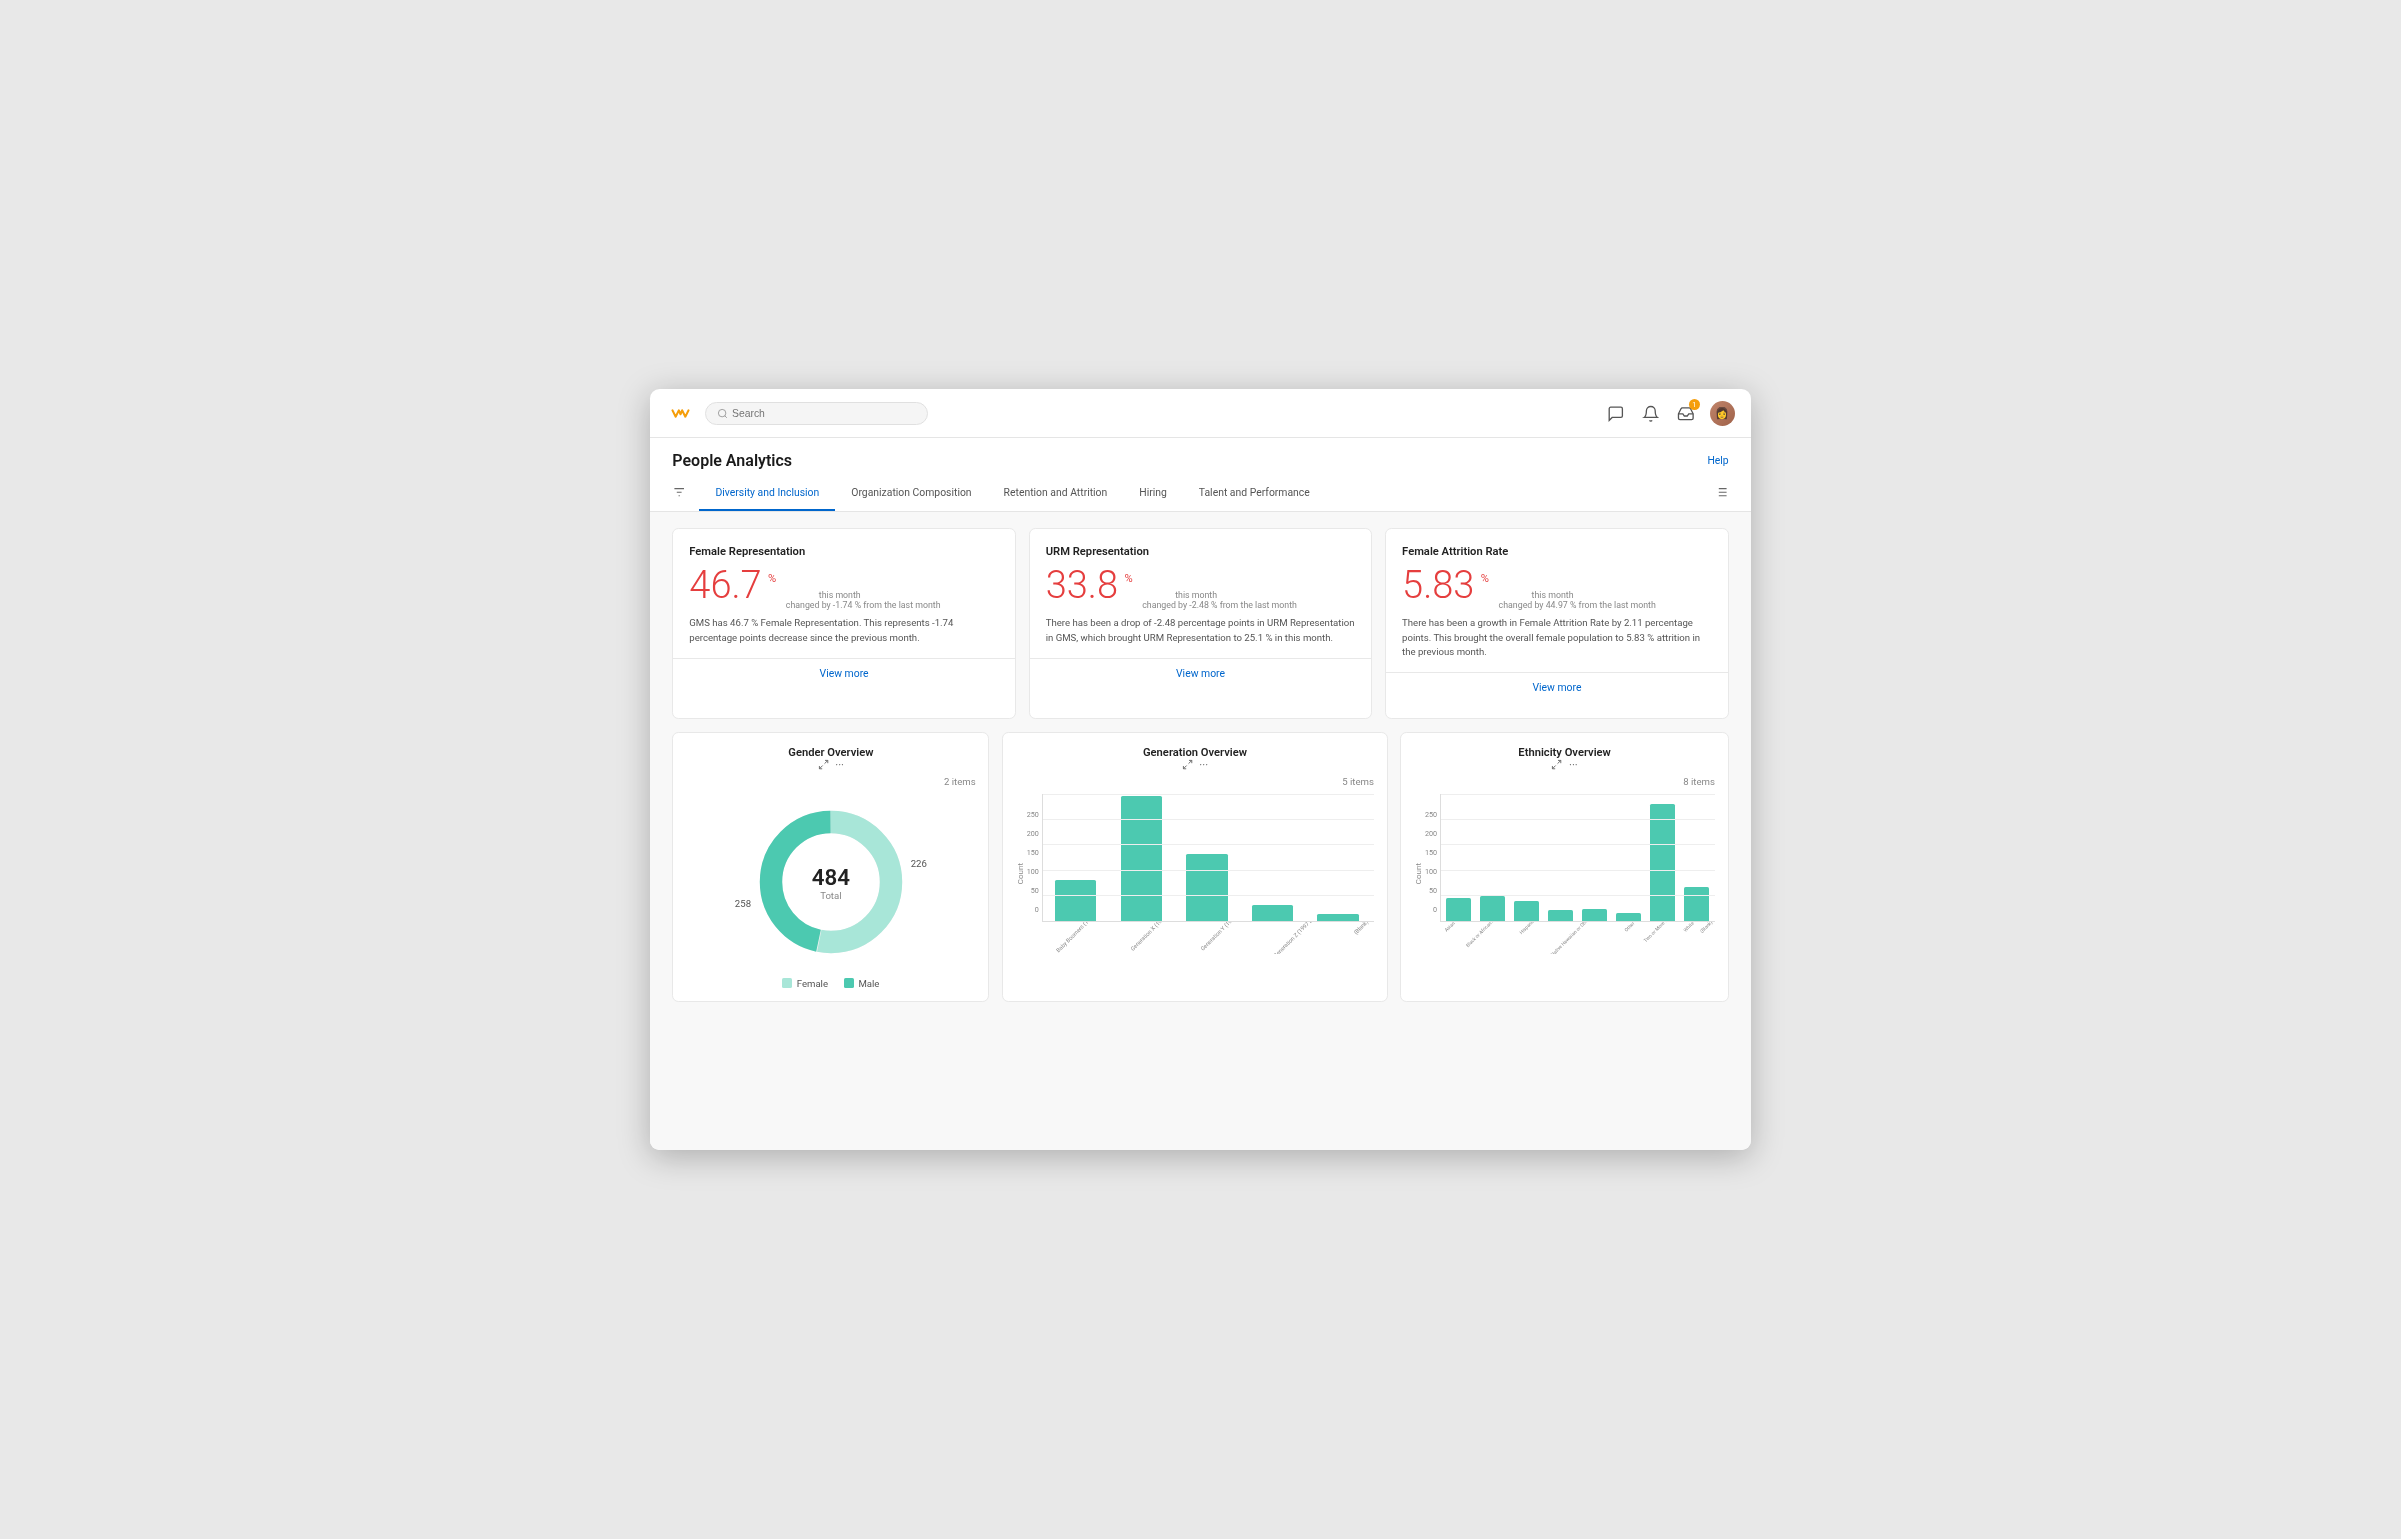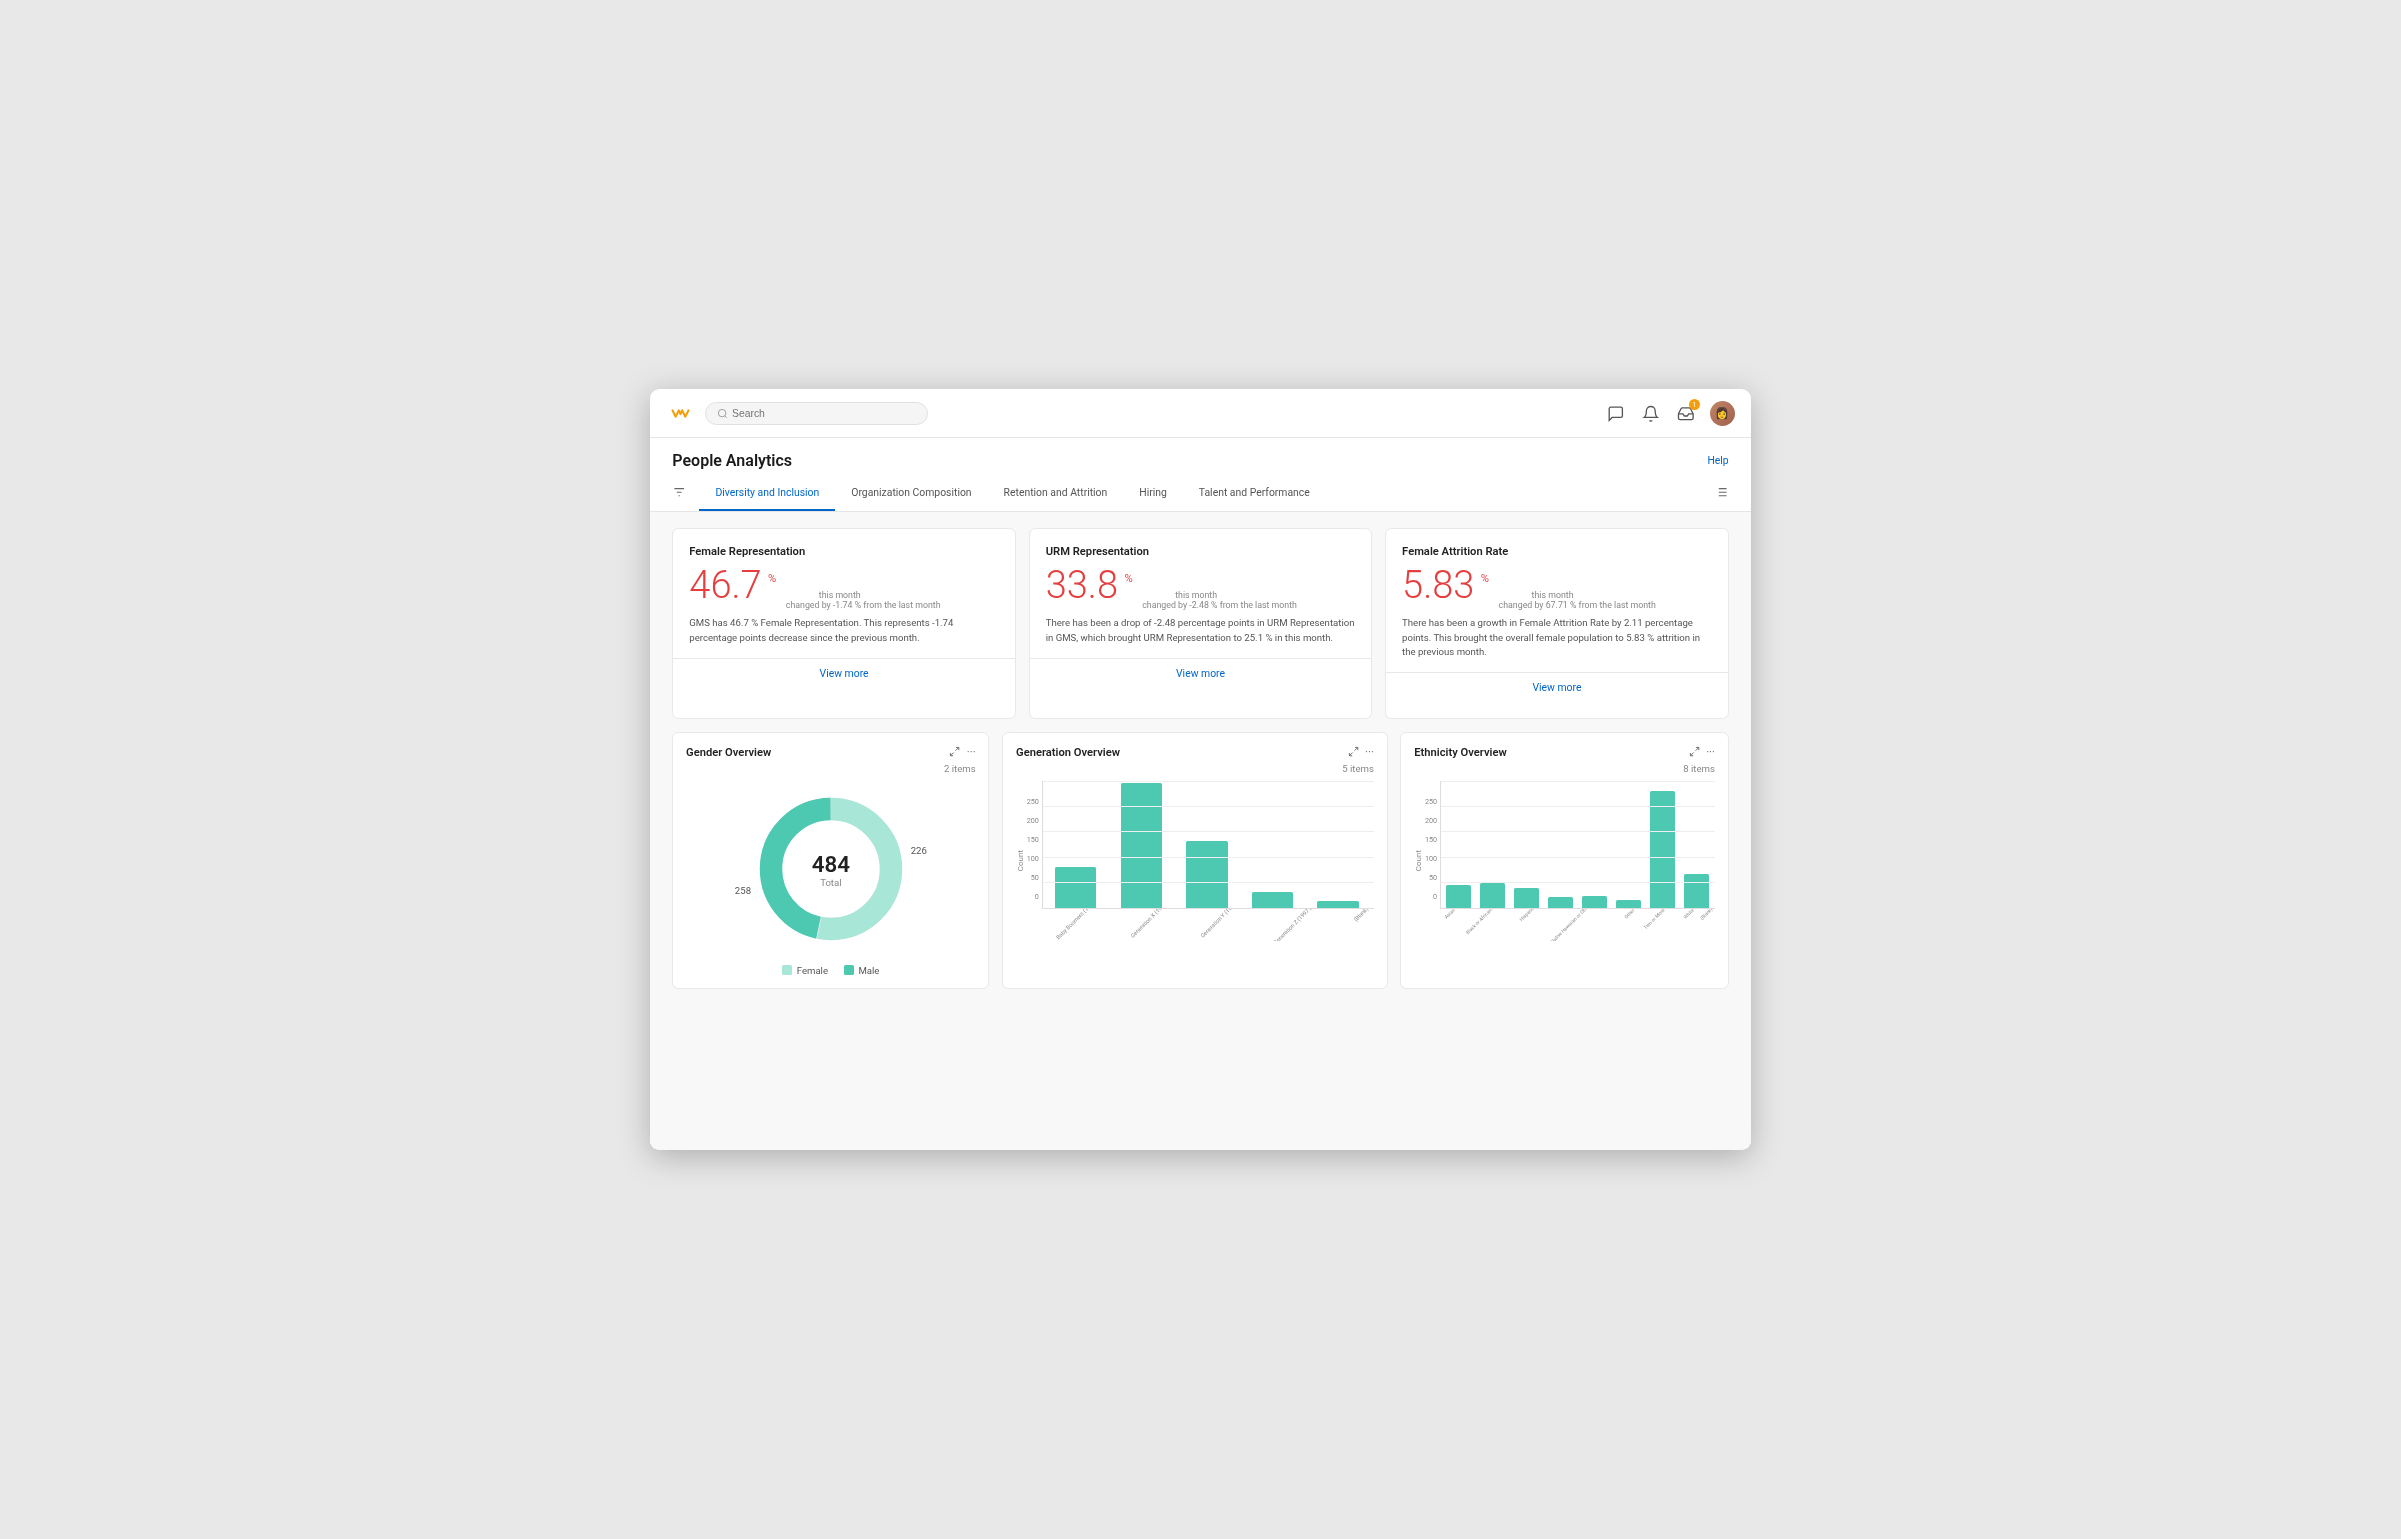--- a/index.html
+++ b/index.html
@@ -45,21 +45,21 @@
     .metric-sub { display: flex; flex-direction: column; margin-left: 3.2px; }
     .metric-this-month { font-size: 8.8px; color: #888; padding-left: 33px; }
     .metric-change { font-size: 8.8px; color: #888; }
     .metric-description { font-size: 9.6px; color: #555; line-height: 1.5; margin-top: 6.4px; }
     .metric-divider { border: none; border-top: 0.8px solid #e8e8e8; margin: 12.8px -16px 0; }
     .view-more { display: block; text-align: center; padding: 8px; color: #0066cc; font-size: 10.4px; cursor: pointer; }
     
     
     .chart-cards { display: grid; grid-template-columns: 1fr 1fr 1fr; gap: 12.8px; }
     .chart-card { background: white; border-radius: 6.4px; padding: 12.8px; border: 0.8px solid #e8e8e8; }
-    .chart-header { display: flex; align-items: center; justify-content: space-between; margin-bottom: 3.2px; }
+    .chart-header { display: flex; align-items: center; justify-content: space-between; margin-bottom: 3.2px; flex-direction: column; }
     .chart-title { font-size: 11.2px; font-weight: 600; color: #222; }
     .chart-header-right { display: flex; align-items: center; gap: 6.4px; }
     .chart-expand-icon { color: #666; font-size: 11.2px; cursor: pointer; }
     .chart-more-icon { color: #666; font-size: 11.2px; cursor: pointer; }
     .chart-items-count { font-size: 9.6px; color: #888; text-align: right; display: block; margin-bottom: 6.4px; }
     
     
     .donut-container { display: flex; flex-direction: column; align-items: center; }
     .donut-wrapper { position: relative; width: 160px; height: 160px; margin: 8px auto; }
     .donut-center { position: absolute; top: 50%; left: 50%; transform: translate(-50%, -50%); text-align: center; }
@@ -182,21 +182,21 @@
         <a class="view-more">View more</a>
       </div>
 
       <div class="metric-card">
         <div class="metric-title">Female Attrition Rate</div>
         <div class="metric-value-row">
           <span class="metric-big-number">5.83</span>
           <span class="metric-percent-sup">%</span>
           <div class="metric-sub">
             <span class="metric-this-month">this month</span>
-            <span class="metric-change">changed by 67.71 % from the last month</span>
+            <span class="metric-change">changed by 44.97 % from the last month</span>
           </div>
         </div>
         <div class="metric-description">There has been a growth in Female Attrition Rate by 2.11 percentage points. This brought the overall female population to 5.83 % attrition in the previous month.</div>
         <hr class="metric-divider">
         <a class="view-more">View more</a>
       </div>
     </div>
 
     <div class="chart-cards">
 

